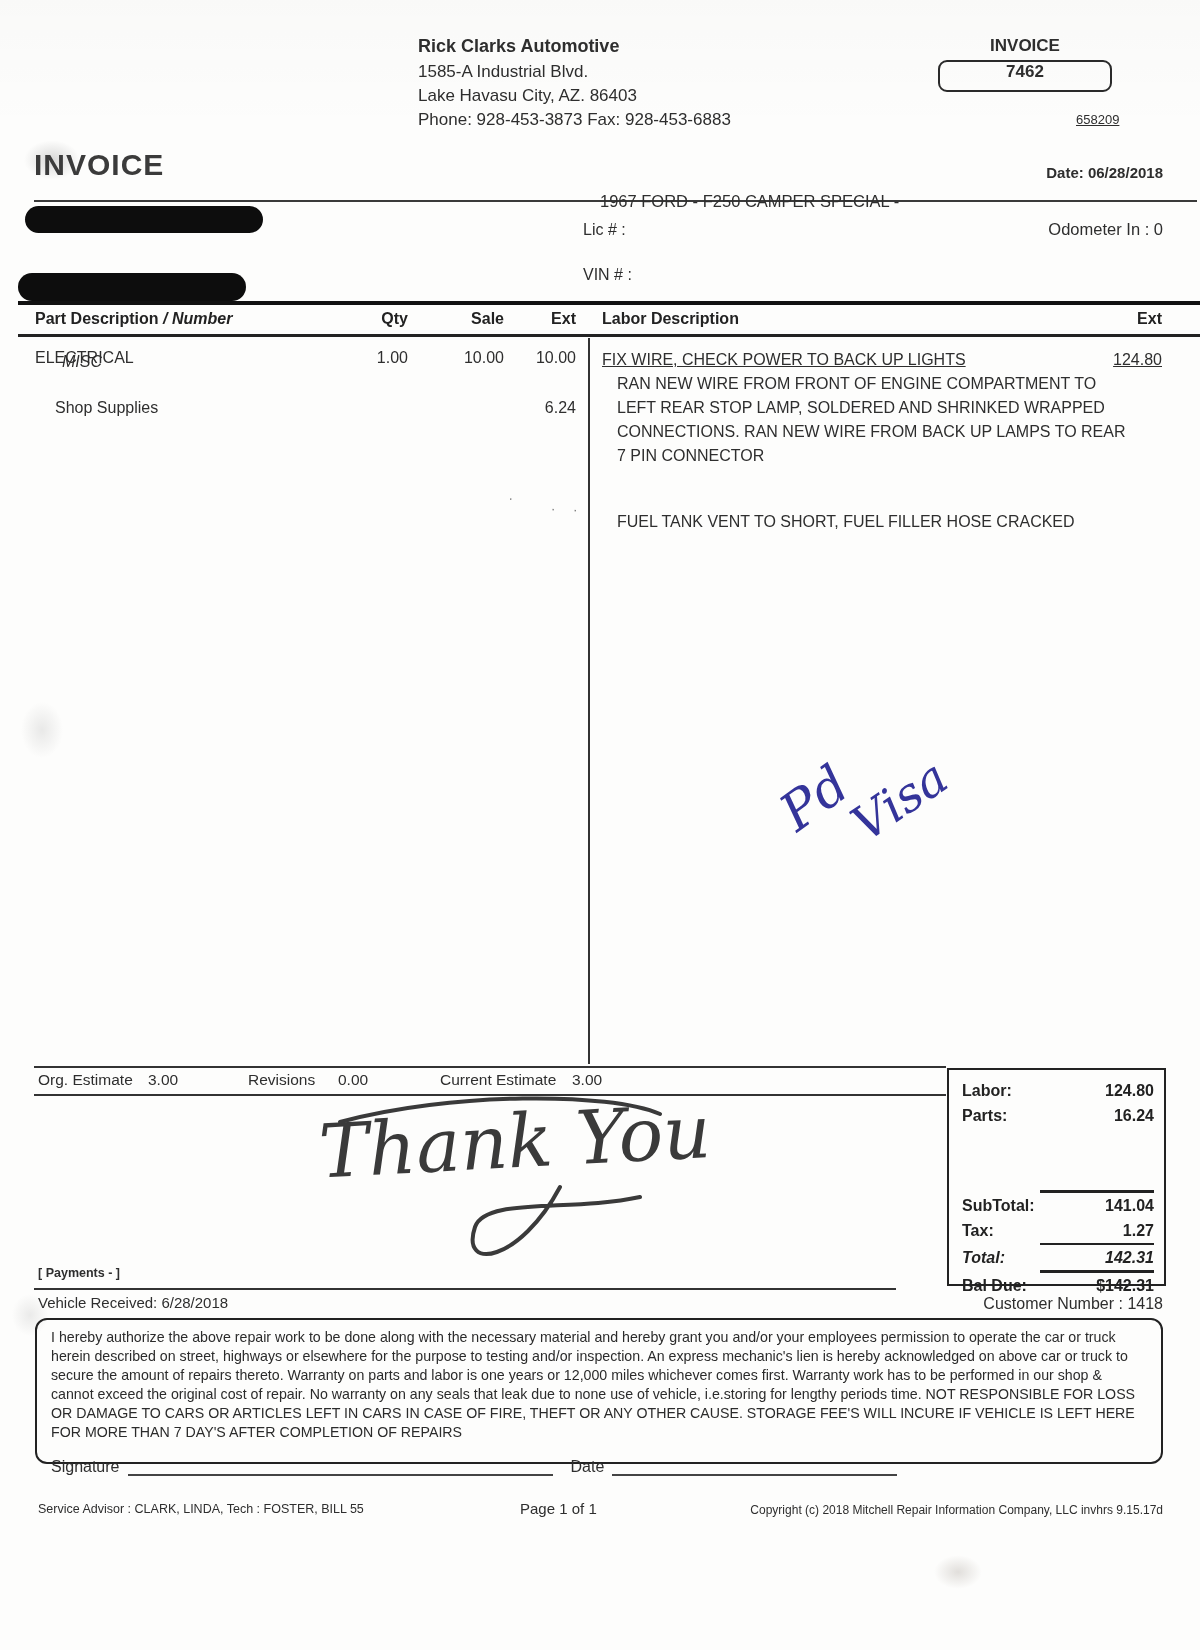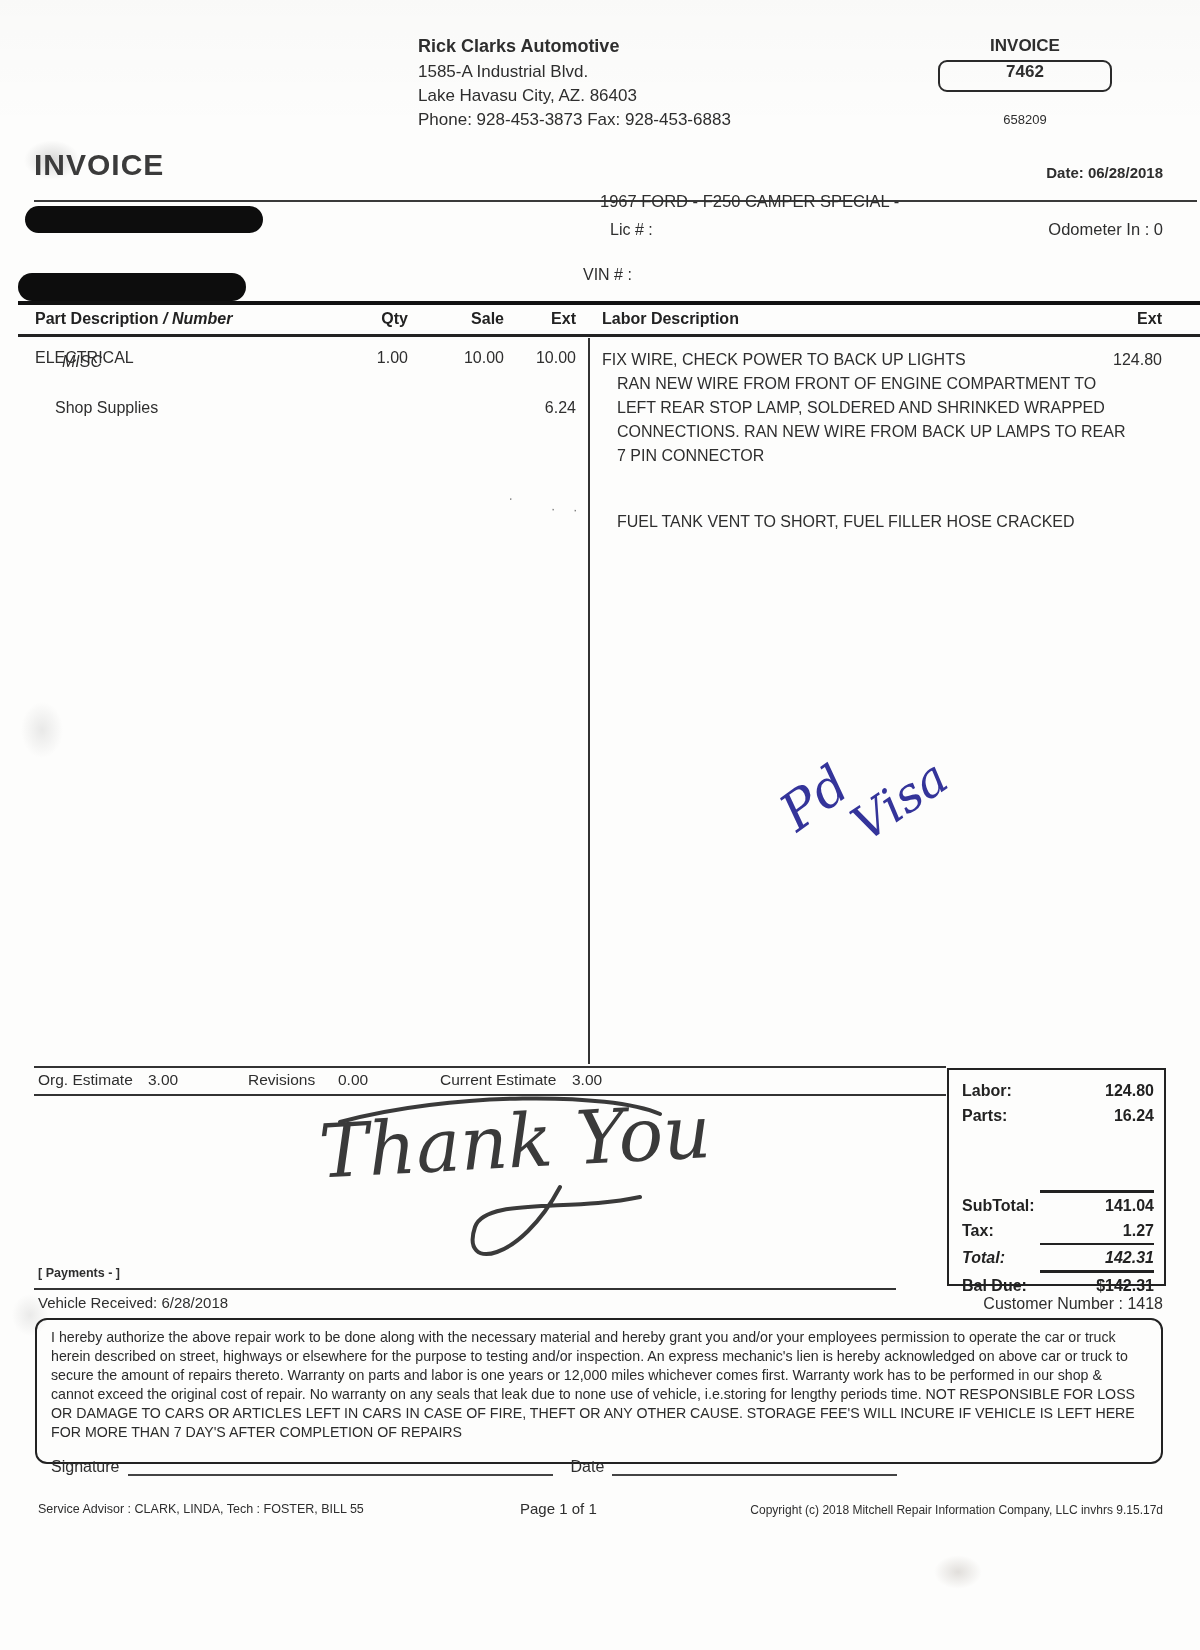--- a/index.html
+++ b/index.html
@@ -22,31 +22,31 @@
   }
   .abs { position:absolute; }
   .i { font-style:italic; }
 
   
   .shop { left:418px; top:34px; font-size:17px; line-height:24px; }
   .shop .name { font-size:18px; font-weight:bold; margin-bottom:2px; }
   .inv-label { left:938px; top:36px; width:174px; font-size:17px; font-weight:bold; text-align:center; }
   .inv-box { left:938px; top:60px; width:174px; height:32px; border:2px solid #2a2a2a; border-radius:9px;
              display:flex; align-items:flex-start; justify-content:center; font-size:17px; font-weight:bold; }
-  .scan-ref { left:988px; top:112px; width:74px; font-size:13px; text-align:center; }
+  .scan-ref { left:1076px; top:112px; width:74px; font-size:13px; text-align:left;text-decoration:underline; }
 
   .doc-title { left:34px; top:148px; font-size:30px; font-weight:600; letter-spacing:1px; color:#3b3b3b; }
   .inv-date { left:950px; top:164px; width:213px; text-align:right; font-size:15px; font-weight:bold; }
 
   .rule-thin { left:34px; top:200px; width:1163px; height:2px; background:#3a3a3a; }
   .redact-1 { left:25px; top:206px; width:238px; height:27px; background:#0d0d0d; border-radius:14px; }
   .redact-2 { left:18px; top:273px; width:228px; height:28px; background:#0d0d0d; border-radius:14px; }
 
   .veh-desc { left:600px; top:192px; font-size:16.5px; }
-  .lic { left:583px; top:221px; font-size:16px;margin-left:27px; }
+  .lic { left:583px; top:221px; font-size:16px; }
   .odo { left:960px; top:220px; width:203px; text-align:right; font-size:16.5px; }
   .vin { left:583px; top:266px; font-size:16px; }
   .rule-thick { left:18px; top:301px; width:1182px; height:4px; background:#111; }
 
   
   .th { top:310px; font-size:16px; font-weight:bold; color:#222; }
   .th-part { left:35px; }
   .th-qty { left:328px; width:80px; text-align:right; }
   .th-sale { left:424px; width:80px; text-align:right; }
   .th-ext { left:496px; width:80px; text-align:right; }
@@ -61,21 +61,21 @@
   .p-qty1 { left:328px; top:349px; width:80px; text-align:right; }
   .p-sale1 { left:424px; top:349px; width:80px; text-align:right; }
   .p-ext1 { left:496px; top:349px; width:80px; text-align:right; }
   .p-desc2 { left:62px; top:353px; font-style:italic; }
   .p-desc3 { left:55px; top:399px; }
   .p-ext3 { left:496px; top:399px; width:80px; text-align:right; }
 
   
   .labor { left:602px; width:560px; font-size:16px; line-height:24px; }
   .l1 { top:348px; }
-  .l-row { display:flex; justify-content:space-between; }
+  .l-row { display:flex; justify-content:space-between;text-decoration:underline; }
   .l-detail { padding-left:15px; width:530px; }
   .l2 { top:466px; }
   .l3 { top:510px; padding-left:15px; }
 
   .pencil-marks { left:508px; top:498px; font-size:13px; color:#777; letter-spacing:18px; transform:rotate(10deg); }
 
   
   .hand { color:#34349a; font-family:"DejaVu Serif", serif; font-style:italic; }
   .hand-pd { left:780px; top:768px; font-size:52px; transform:rotate(-36deg); }
   .hand-visa { left:848px; top:772px; font-size:48px; transform:rotate(-34deg); }

